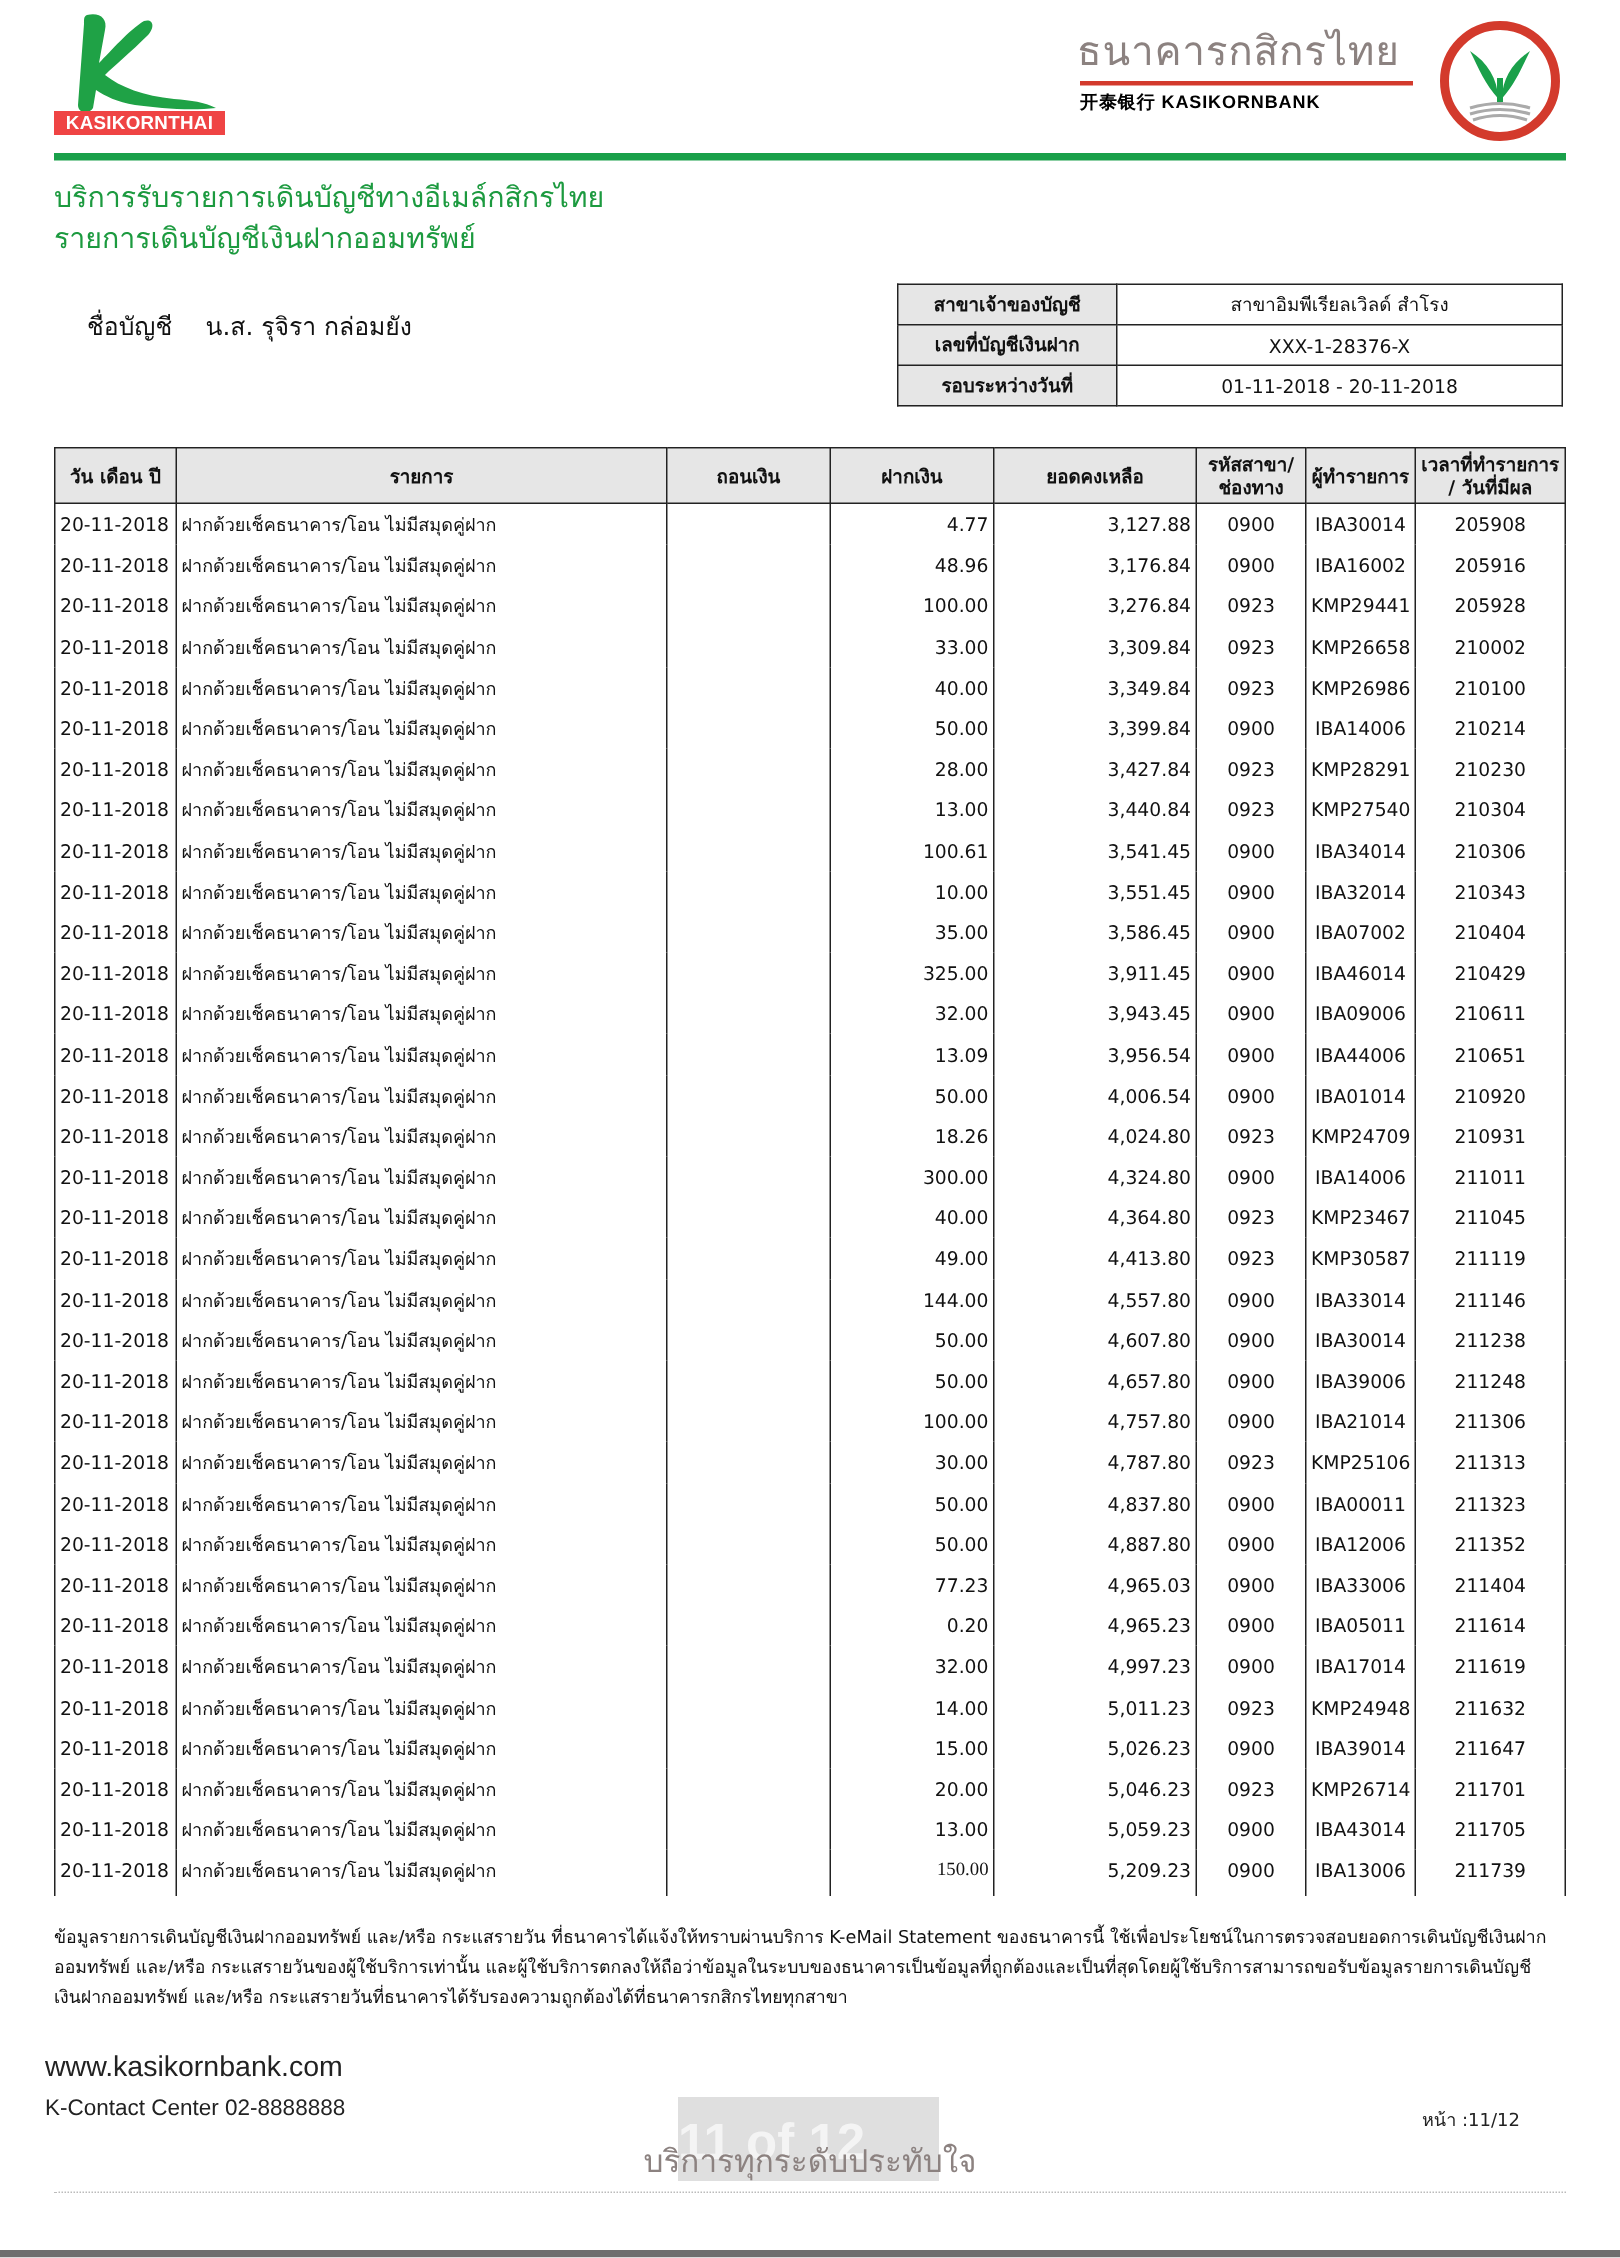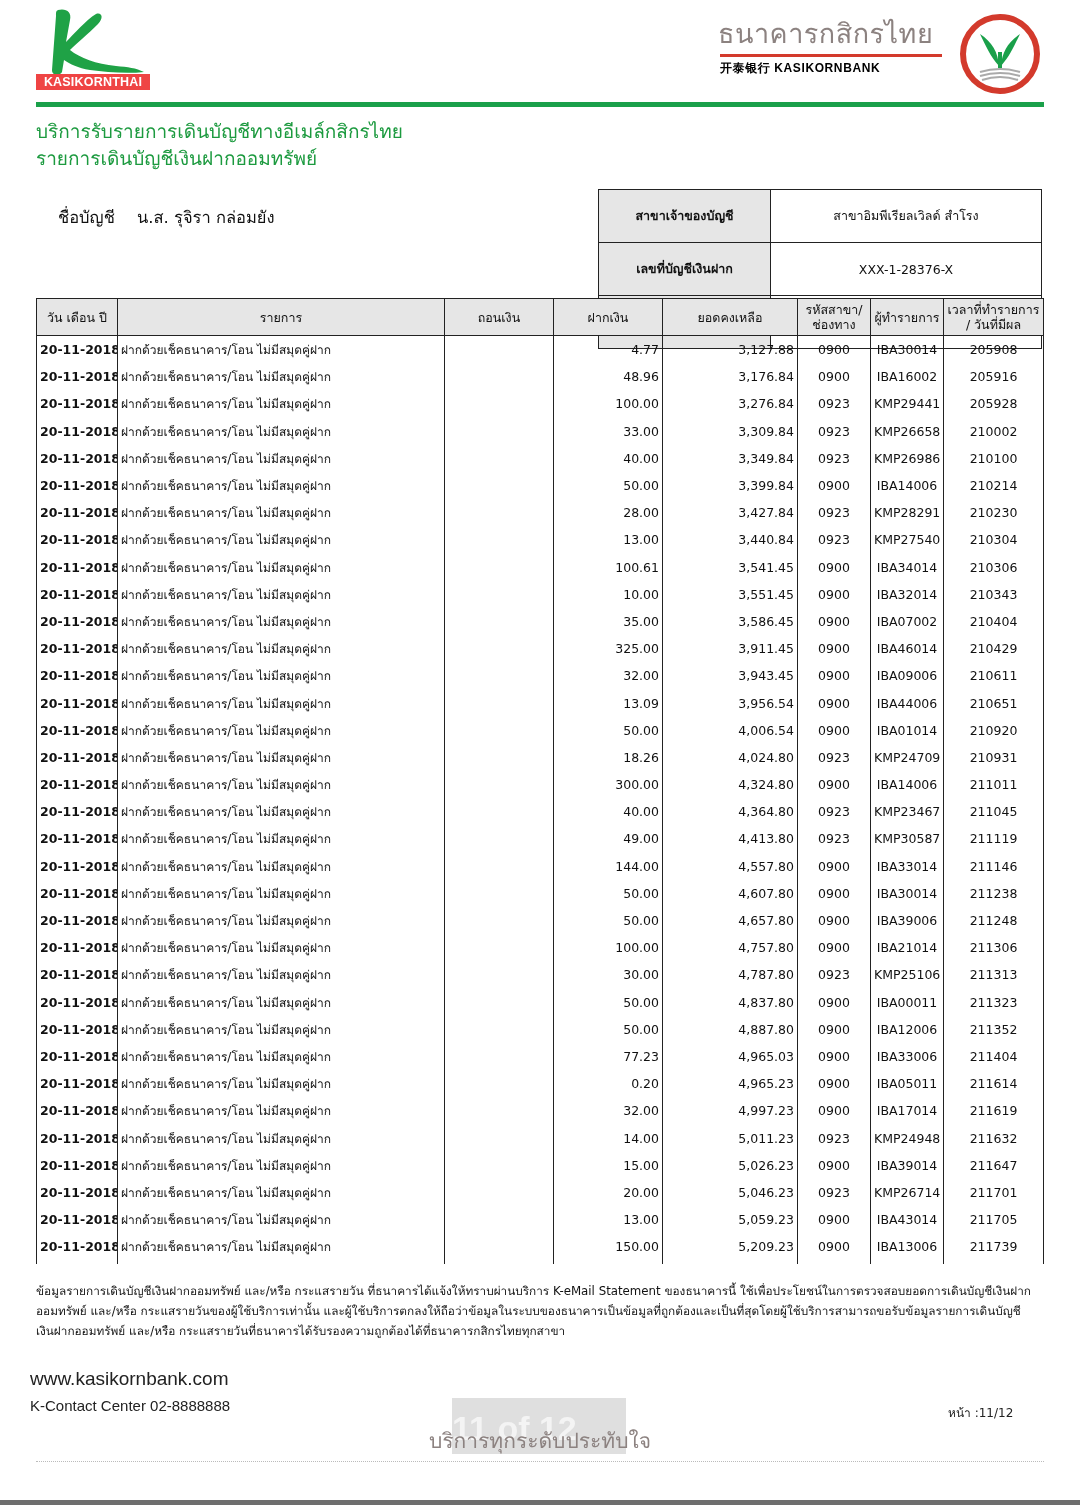--- a/index.html
+++ b/index.html
@@ -22,34 +22,34 @@
 
   .title-line { left: 36px; font-size: 19px; color: #1c9a3f; white-space: nowrap; }
   #title-1 { top: 116px; }
   #title-2 { top: 143px; }
 
   #acct-name-label { left: 58px; top: 204px; font-size: 16.5px; white-space: nowrap; }
   #acct-name-value { left: 137px; top: 204px; font-size: 16.5px; white-space: nowrap; }
 
   
   #info-box { left: 598px; top: 189px; width: 444px; border-collapse: collapse; font-size: 12.5px; }
-  #info-box td { border: 1px solid #222; height: 26px; padding: 13px; text-align: center; }
+  #info-box td { border: 1px solid #222; height: 26px; padding: 0; text-align: center; }
   #info-box td.k { background: #e6e6e6; font-weight: bold; width: 145px; }
   #info-box td.v { background: #fff; }
 
   
   #stmt { left: 36px; top: 298px; width: 1007px; border-collapse: collapse; font-size: 12.5px; table-layout: fixed; }
-  #stmt th { background: #e6e6e6; border: 1px solid #222; font-weight: normal; height: 36px; padding: 0 2px;
+  #stmt th { background: #e6e6e6; border: 1px solid #222; font-weight: bold; height: 36px; padding: 0 2px;
         line-height: 15px; font-size: 12.5px; }
   #stmt td { height: 27.2px; padding: 0 3px; border-left: 1px solid #222; border-right: 1px solid #222;
         white-space: nowrap; overflow: hidden; }
   #stmt td.desc { font-size: 12px; padding-left: 3px; }
   #stmt td.r { text-align: right; }
   #stmt td.c { text-align: center; }
-  #stmt tbody tr td.date { text-align: right; font-weight: bold; }
+  #stmt tbody tr td.date { text-align: left; }
 
   
   #disclaimer { left: 36px; top: 1281px; width: 1000px; font-size: 11.8px; line-height: 20px; color: #111; }
   #site { left: 30px; top: 1368px; font-family: "Liberation Sans", sans-serif; font-size: 19px; color: #222; }
   #contact { left: 30px; top: 1397px; font-family: "Liberation Sans", sans-serif; font-size: 15px; color: #222; text-align: center; }
   #page-indicator { left: 452px; top: 1398px; width: 174px; height: 56px; background: #d9d9d9; opacity: 0.85; }
   #page-indicator-text { left: 452px; top: 1398px; width: 174px; height: 56px; 
         font-family: "Liberation Sans", sans-serif; font-weight: bold; font-size: 34px; line-height: 60px; color: #f4f4f4; }
   #slogan { left: 300px; top: 1424px; width: 480px; text-align: center; font-size: 21px; color: #8c8280; }
   #page-num { left: 948px; top: 1403px; font-size: 12px; color: #222; white-space: nowrap; }
@@ -452,21 +452,21 @@
         <td class="r">13.00</td>
         <td class="r">5,059.23</td>
         <td class="c">0900</td>
         <td class="c">IBA43014</td>
         <td class="c">211705</td>
       </tr>
       <tr>
         <td class="date" style="padding-bottom: 4px;">20-11-2018</td>
         <td class="desc" style="padding-bottom: 4px;">ฝากด้วยเช็คธนาคาร/โอน ไม่มีสมุดคู่ฝาก</td>
         <td class="r" style="padding-bottom: 4px;"></td>
-        <td class="r" style="padding-bottom: 4px;">150.00</td>
+        <td class="r" style="padding-bottom: 4px; font-family: Liberation Serif, serif;">150.00</td>
         <td class="r" style="padding-bottom: 4px;">5,209.23</td>
         <td class="c" style="padding-bottom: 4px;">0900</td>
         <td class="c" style="padding-bottom: 4px;">IBA13006</td>
         <td class="c" style="padding-bottom: 4px;">211739</td>
       </tr>
     </tbody>
 </table>
 
 <div id="disclaimer" class="abs">ข้อมูลรายการเดินบัญชีเงินฝากออมทรัพย์ และ/หรือ กระแสรายวัน ที่ธนาคารได้แจ้งให้ทราบผ่านบริการ K-eMail Statement ของธนาคารนี้ ใช้เพื่อประโยชน์ในการตรวจสอบยอดการเดินบัญชีเงินฝากออมทรัพย์ และ/หรือ กระแสรายวันของผู้ใช้บริการเท่านั้น และผู้ใช้บริการตกลงให้ถือว่าข้อมูลในระบบของธนาคารเป็นข้อมูลที่ถูกต้องและเป็นที่สุดโดยผู้ใช้บริการสามารถขอรับข้อมูลรายการเดินบัญชีเงินฝากออมทรัพย์ และ/หรือ กระแสรายวันที่ธนาคารได้รับรองความถูกต้องได้ที่ธนาคารกสิกรไทยทุกสาขา</div>
 <div id="site" class="abs">www.kasikornbank.com</div>

